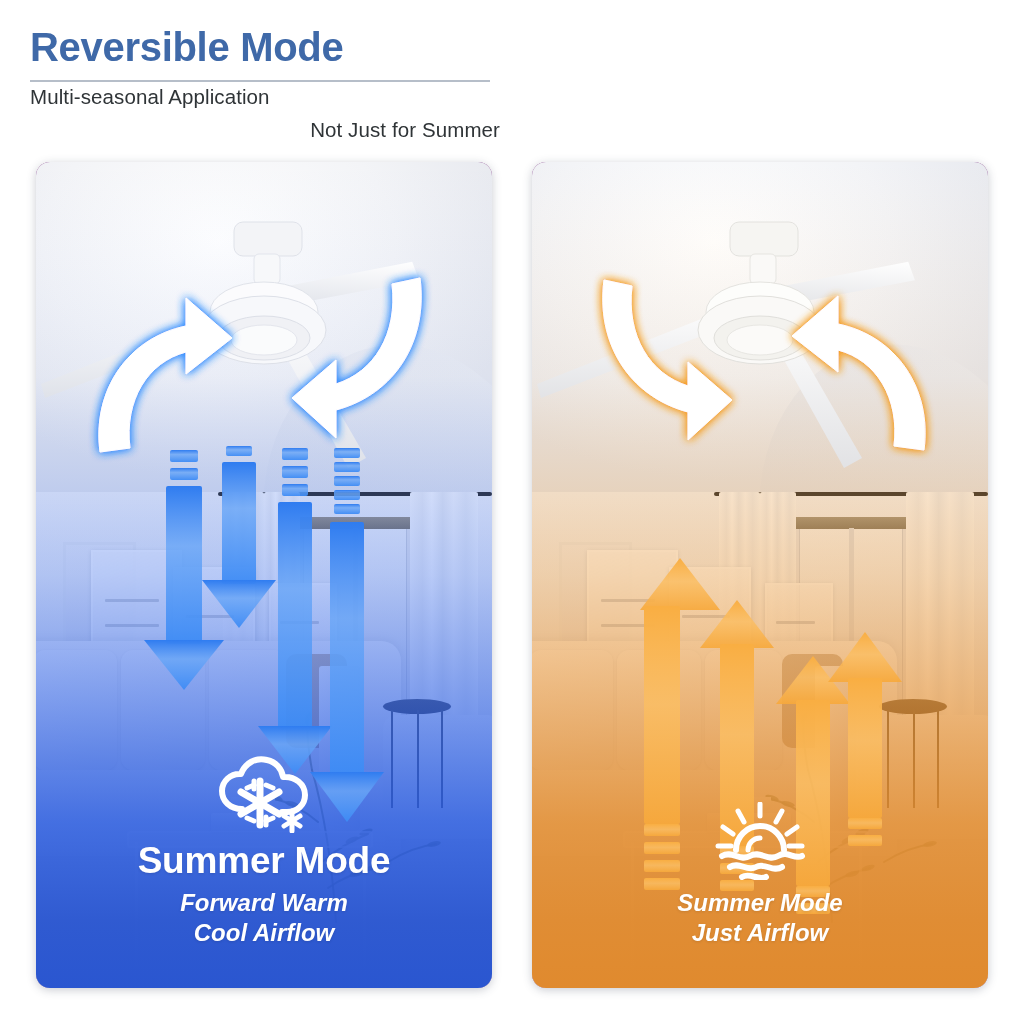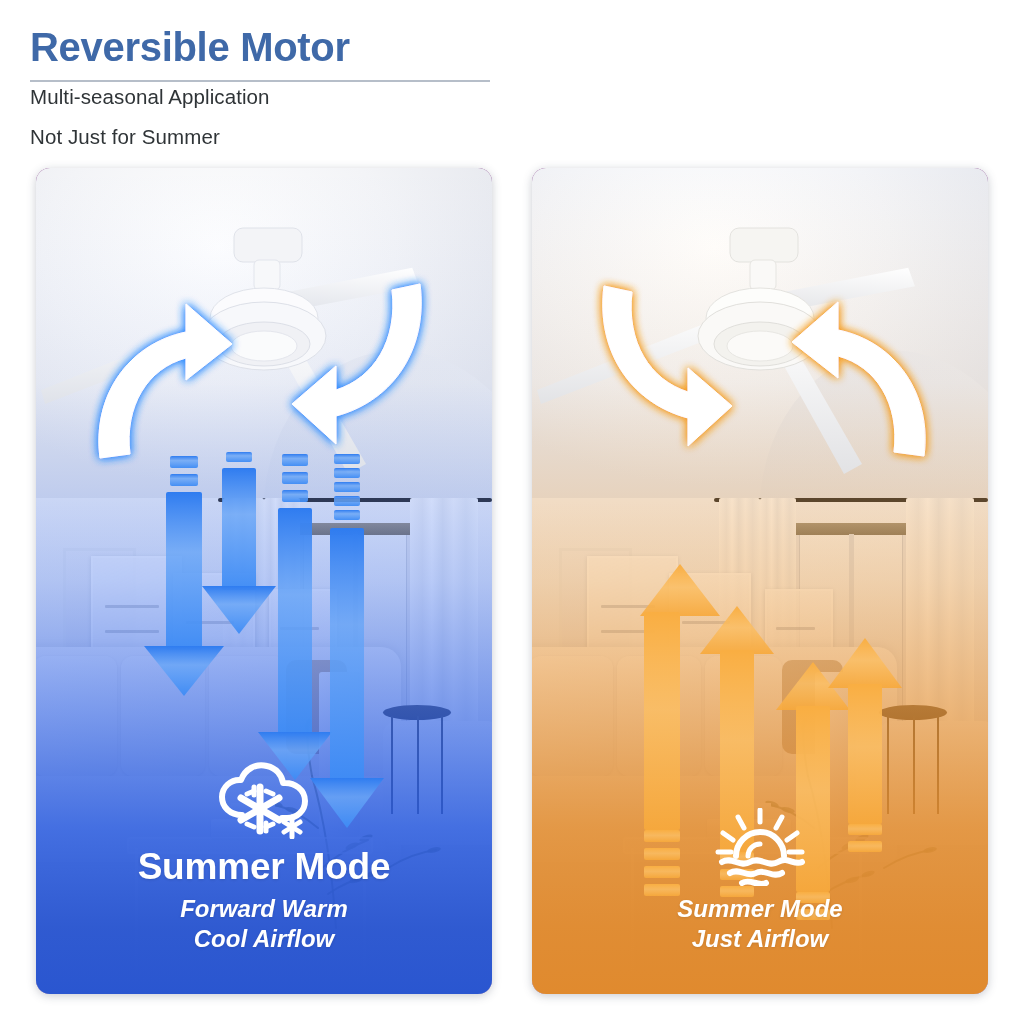--- a/index.html
+++ b/index.html
@@ -25,26 +25,26 @@
     width: 460px;
     height: 2px;
     background: #B6BEC9;
   }
   .subtitle-line {
     font-size: 20.5px;
     color: #2F3437;
     line-height: 1.42;
     letter-spacing: 0.1px;
   }
-  .subtitle-line + .subtitle-line { margin-top: 11px; }
+  .subtitle-line + .subtitle-line { margin-top: 4px; text-align: right; }
 
   
   .panel {
     position: absolute;
-    top: 168px;
+    top: 162px;
     width: 456px;
     height: 826px;
     border-radius: 14px;
     overflow: hidden;
     box-shadow: 0 2px 10px rgba(60,70,90,.28);
     background: #701a75;
   }
   #panel-summer { left: 36px; }
   #panel-winter { left: 532px; }
 
@@ -247,21 +247,21 @@
     font-size: 24px; font-style: italic; font-weight: bold;
     line-height: 1.25; margin-top: 6px;
     text-shadow: 0 1px 3px rgba(0,0,0,.12);
   }
   .mode-sub.second { margin-top: 0; }
 </style>
 </head>
 <body>
 
 <div id="header">
-  <div id="page-title">Reversible Motor</div>
+  <div id="page-title">Reversible Mode</div>
   <div id="title-divider"></div>
   <div class="subtitle-line">Multi-seasonal Application</div>
   <div class="subtitle-line second">Not Just for Summer</div>
 </div>
 
 <div class="panel" id="panel-summer">
 
   <div class="scene">
     <div class="ceiling"></div>
     <div class="ceiling-vault"></div>

